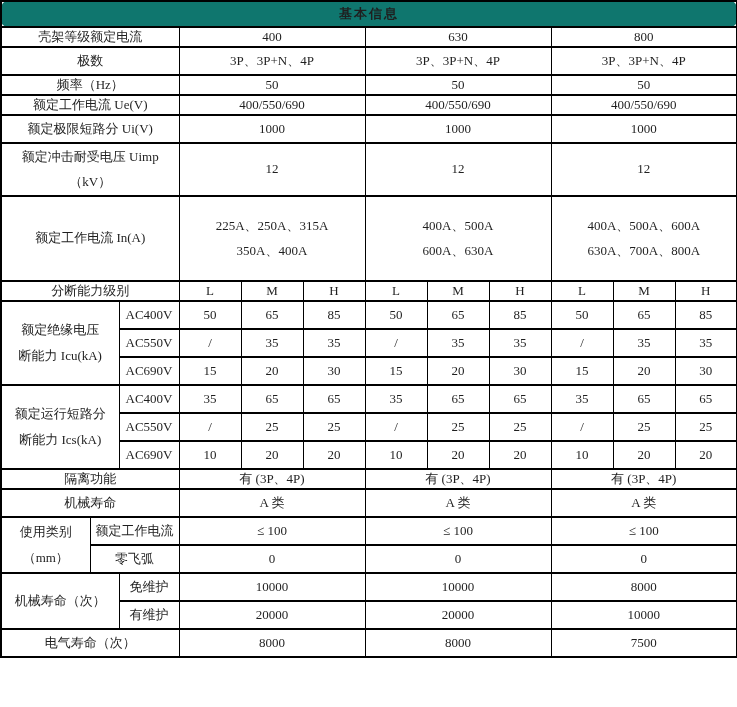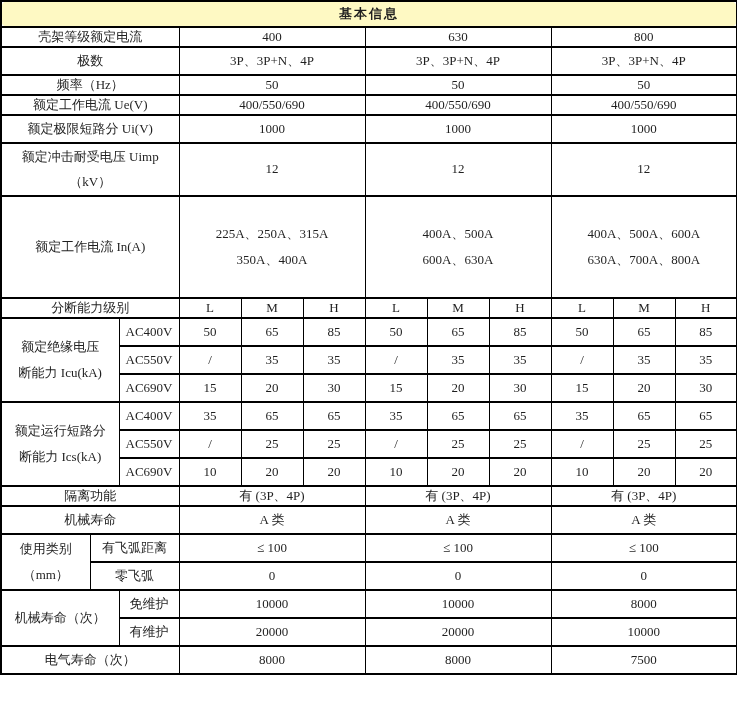--- a/index.html
+++ b/index.html
@@ -17,35 +17,35 @@
     border-top:2px solid #000;
     border-bottom:2px solid #000;
     text-align:center;
     vertical-align:middle;
     padding:0 2px;
     color:#1f1f1f;
     font-size:13px;
     overflow:hidden;
   }
   td.hdr{
-    background:#fef9c3;
+    background:#0f766e;
     color:#ffffff;
     font-weight:bold;
     font-size:15px;
     letter-spacing:2px;
     border-radius:7px;
   }
   td.lbl{font-size:13px;}
   td.val{color:#26334F;font-size:13px;}
   .ln{display:block;line-height:1.95;}
   tr.h26{height:26px}
   tr.h28{height:28px}
   tr.h29{height:16px}
   tr.h53{height:43px}
-  tr.h85{height:102px}
+  tr.h85{height:85px}
 </style>
 </head>
 <body>
 
 <div class="wrap">
 <table class="spec">
   <colgroup>
     <col style="width:89px">
         <col style="width:29px">
         <col style="width:60px">
@@ -233,21 +233,21 @@
       <td colspan="3" class="val">A 类</td>
       <td colspan="3" class="val">A 类</td>
       <td colspan="3" class="val">A 类</td>
     </tr>
 
     <tr class="h28">
       <td rowspan="2" class="lbl">
         <span class="ln">使用类别</span>
         <span class="ln">（mm）</span>
       </td>
-      <td colspan="2" class="lbl">有飞弧距离</td>
+      <td colspan="2" class="lbl">额定工作电流</td>
       <td colspan="3" class="val">≤ 100</td>
       <td colspan="3" class="val">≤ 100</td>
       <td colspan="3" class="val">≤ 100</td>
     </tr>
     <tr class="h28">
       <td colspan="2" class="lbl">零飞弧</td>
       <td colspan="3" class="val">0</td>
       <td colspan="3" class="val">0</td>
       <td colspan="3" class="val">0</td>
     </tr>

